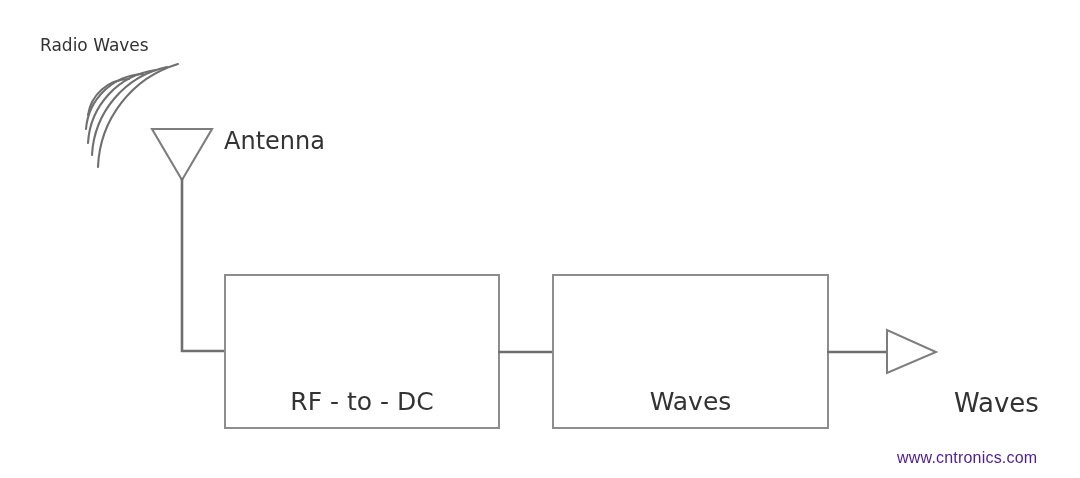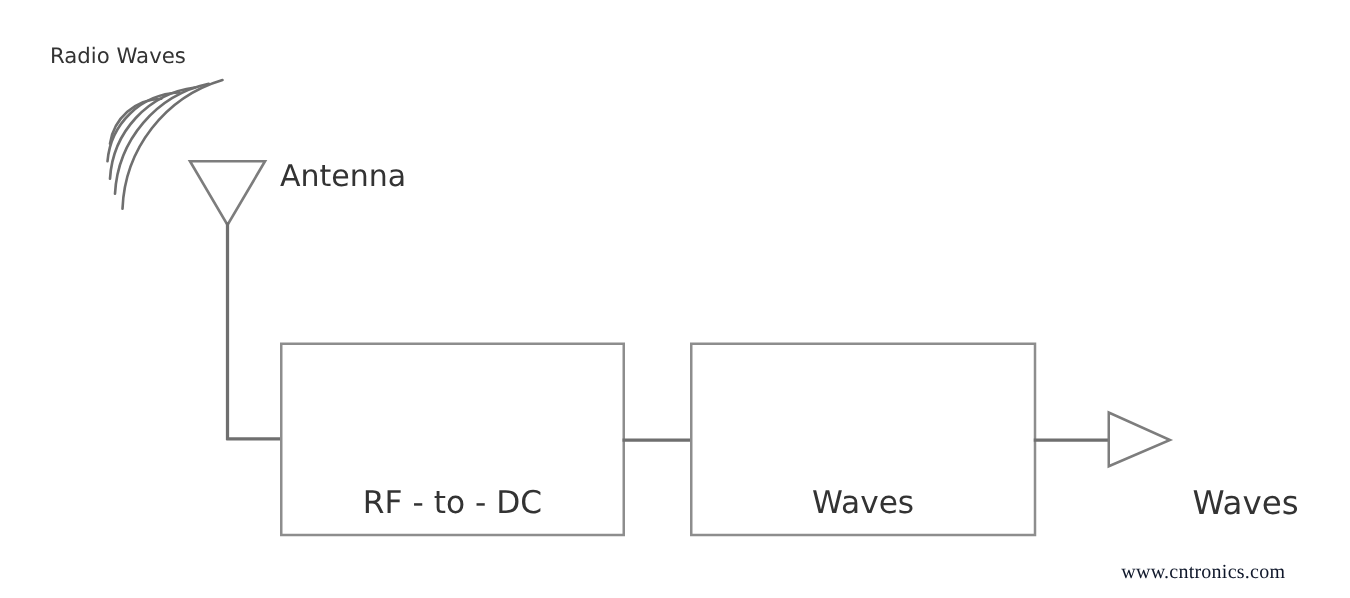--- a/index.html
+++ b/index.html
@@ -62,22 +62,22 @@
     left: 954px;
     top: 311px;
     font-size: 26px;
     line-height: 1.42;
   }
   #watermark {
     position: absolute;
     left: 897px;
     top: 449px;
     font-size: 16px;
-    color: #0f172a;
-    font-family: Liberation Serif, serif;
+    color: #4c1d95;
+    font-family: Liberation Sans, sans-serif;
     white-space: pre;
     letter-spacing: 0.2px;
   }
 </style>
 </head>
 <body>
 
 <div id="canvas">
 
   <svg id="diagram-svg" viewBox="0 0 1080 478" xmlns="http://www.w3.org/2000/svg">

